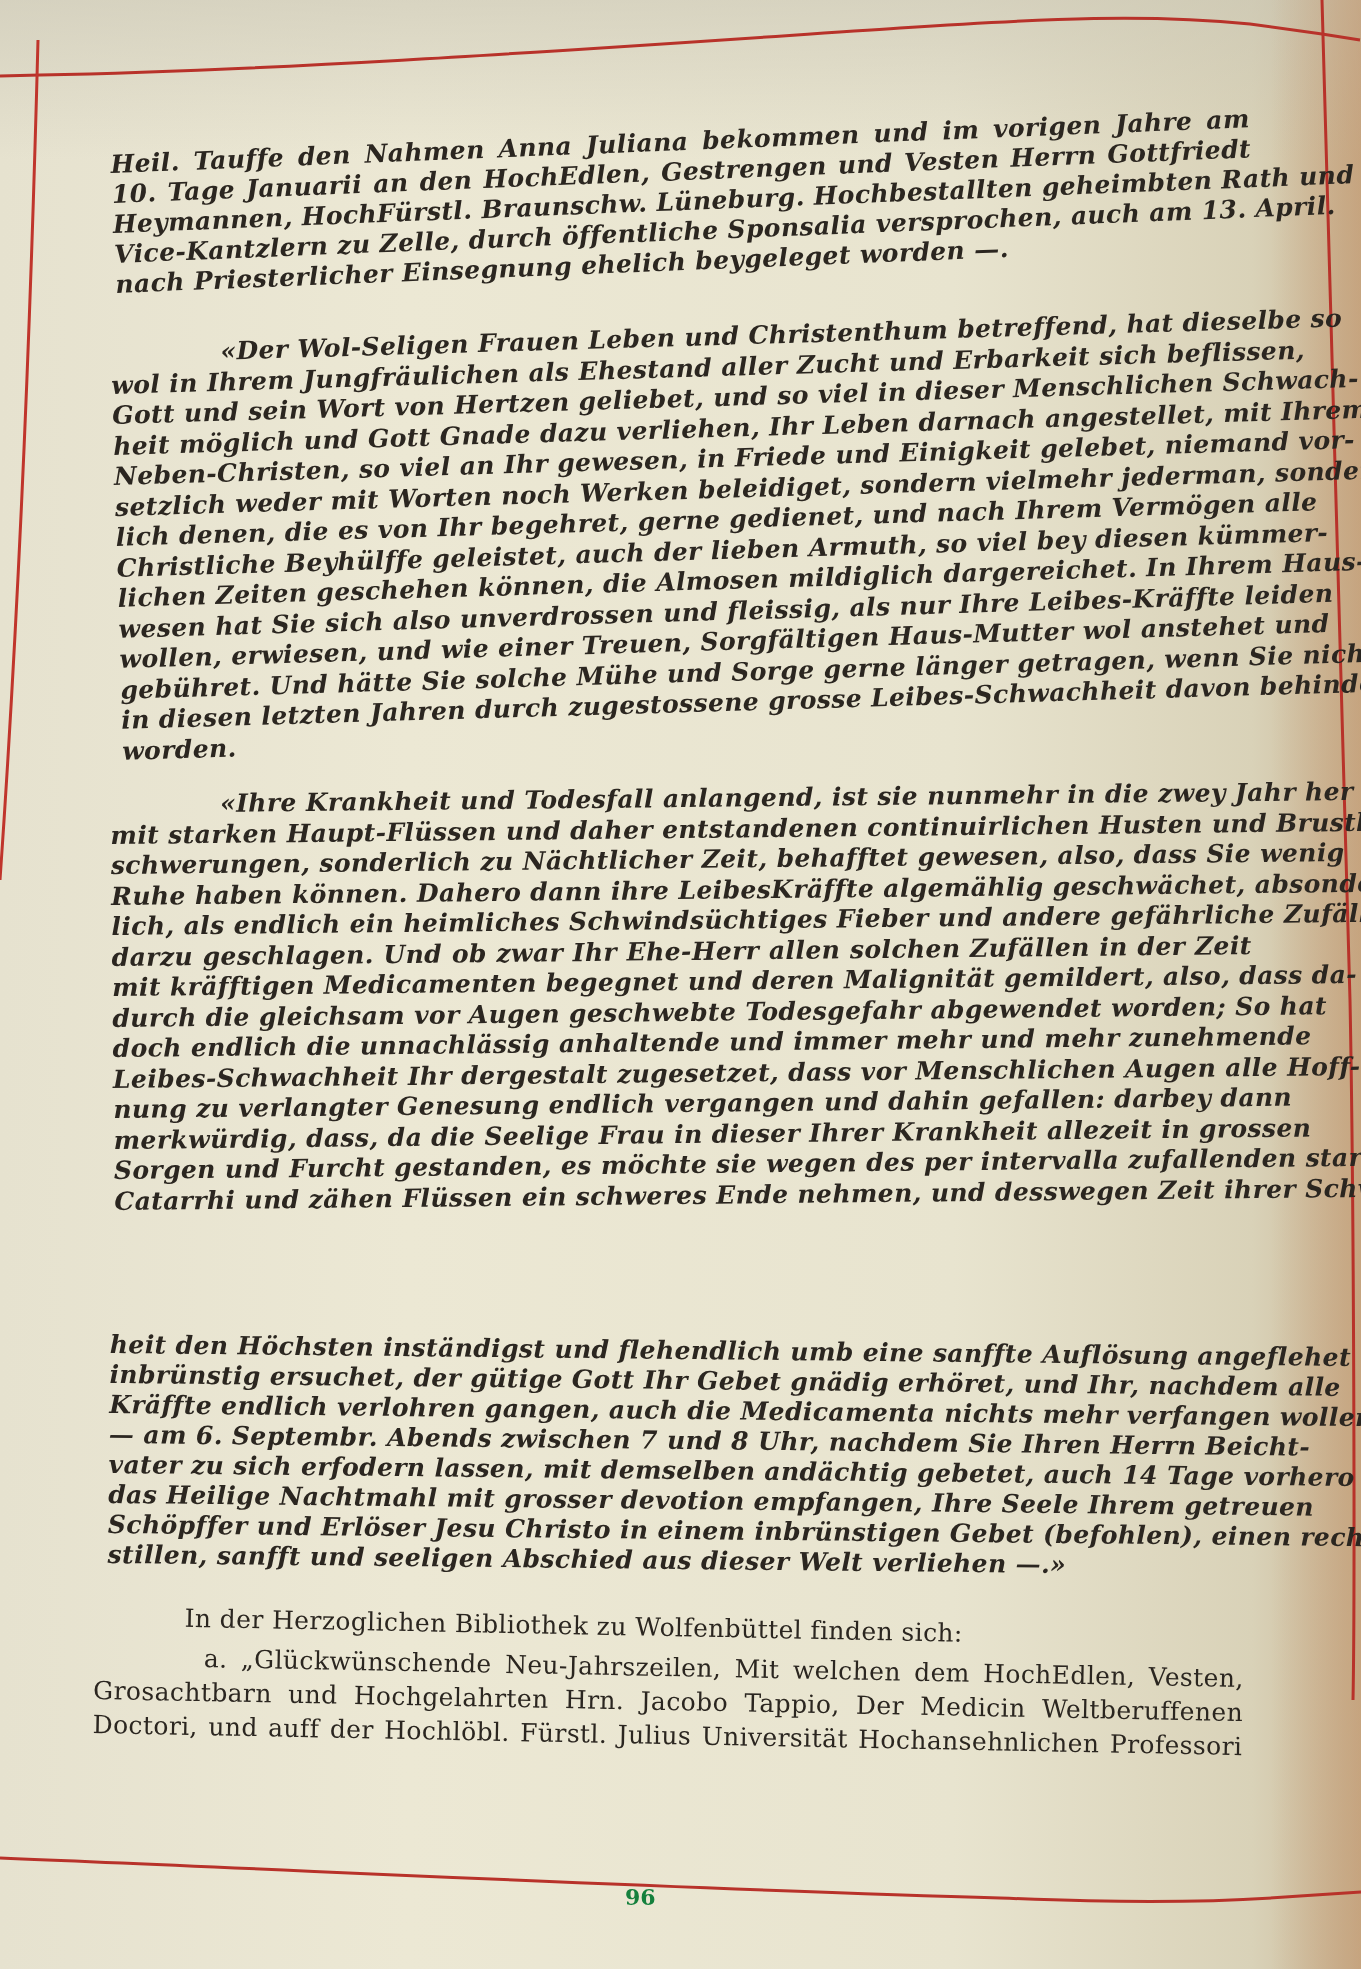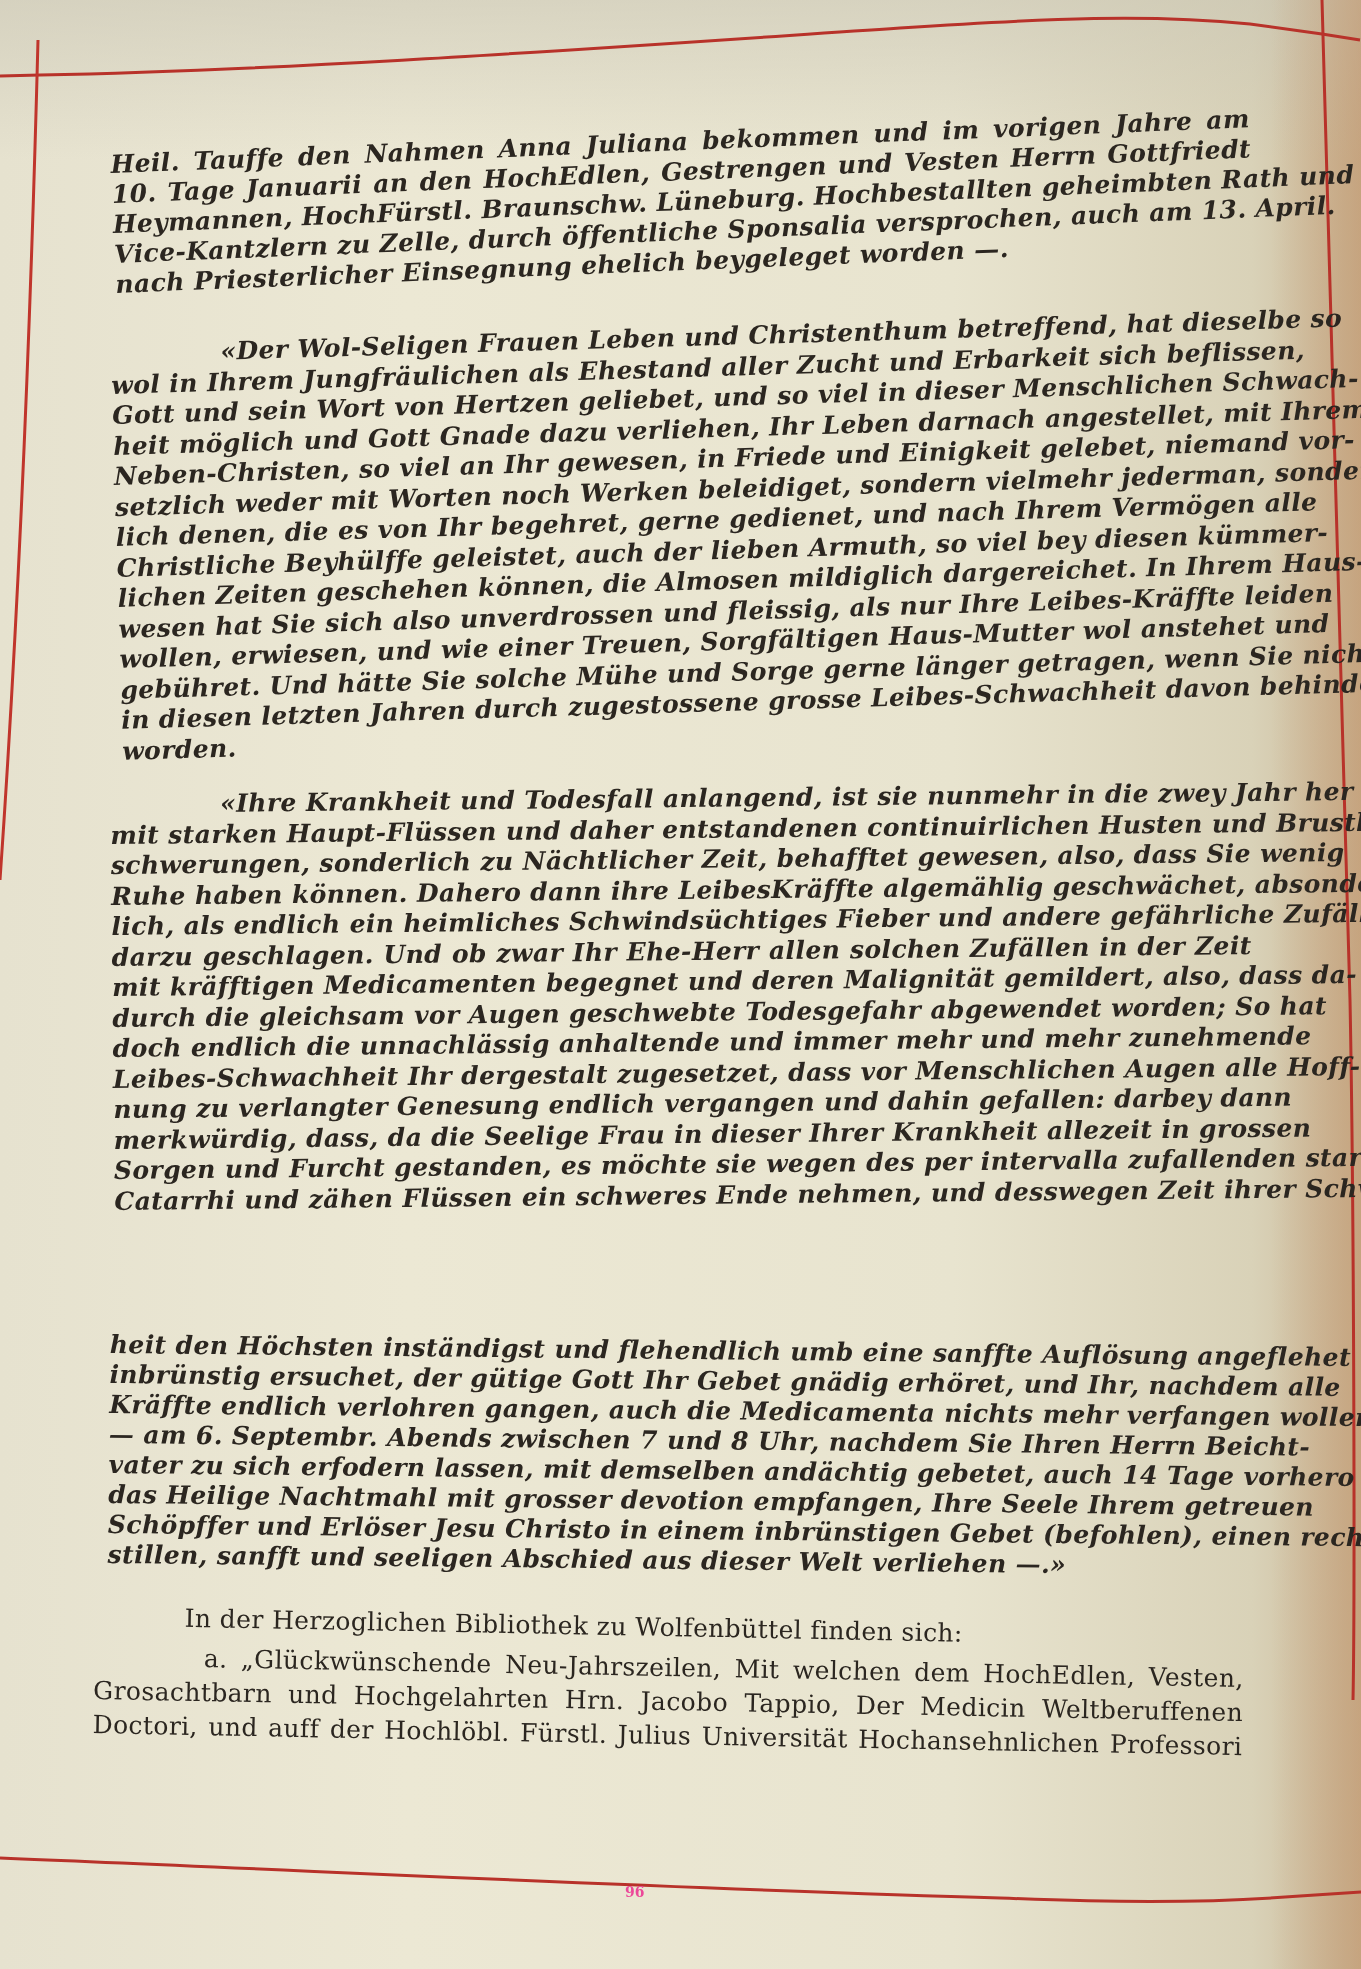--- a/index.html
+++ b/index.html
@@ -30,21 +30,21 @@
   #block-1 { top: 150px; transform: rotate(-2.3deg); line-height: 30px; }
   #block-2 { top: 340px; transform: rotate(-1.7deg); line-height: 30.5px; }
   #block-3 { top: 790px; transform: rotate(-0.6deg); line-height: 30.5px; }
   #block-4 { top: 1330px; transform: rotate(0.6deg); line-height: 30px; }
   #block-5 {
     top: 1600px; left: 95px; width: 1150px; font-style: normal; font-weight: normal;
     font-size: 25px; line-height: 34px; transform: rotate(1.1deg);
   }
   .page-number {
     position: absolute; left: 625px; top: 1884px;
-    font-family: "DejaVu Serif", serif; font-size: 14px; font-weight: bold; color: #ec4899;
+    font-family: "DejaVu Serif", serif; font-size: 22px; font-weight: bold; color: #15803d;
   }
 </style>
 </head>
 <body>
 
 <div class="shade-top"></div>
 <div class="shade-right"></div>
 
 <svg class="frame" width="1361" height="1969">
   <path d="M0 76 L40 75 C300 70 600 48 900 28 C1050 18 1150 14 1250 24 L1322 34 L1360 40" stroke="#b8322a" stroke-width="3" fill="none"></path>

